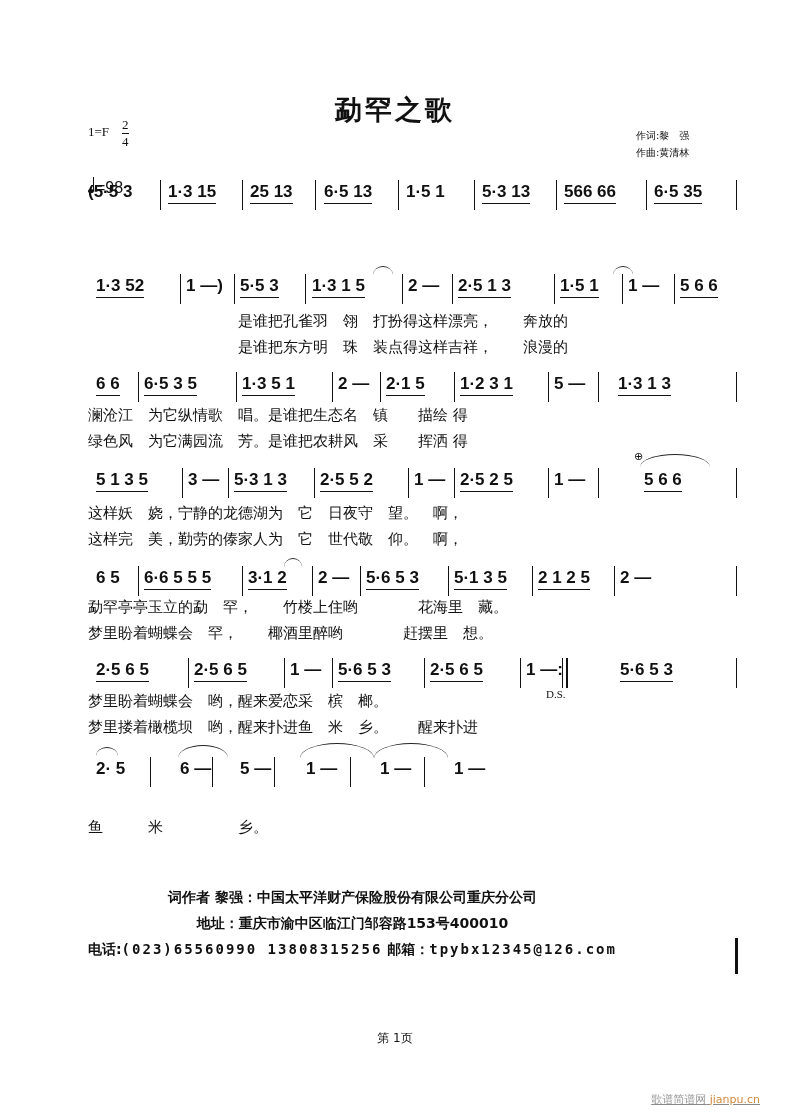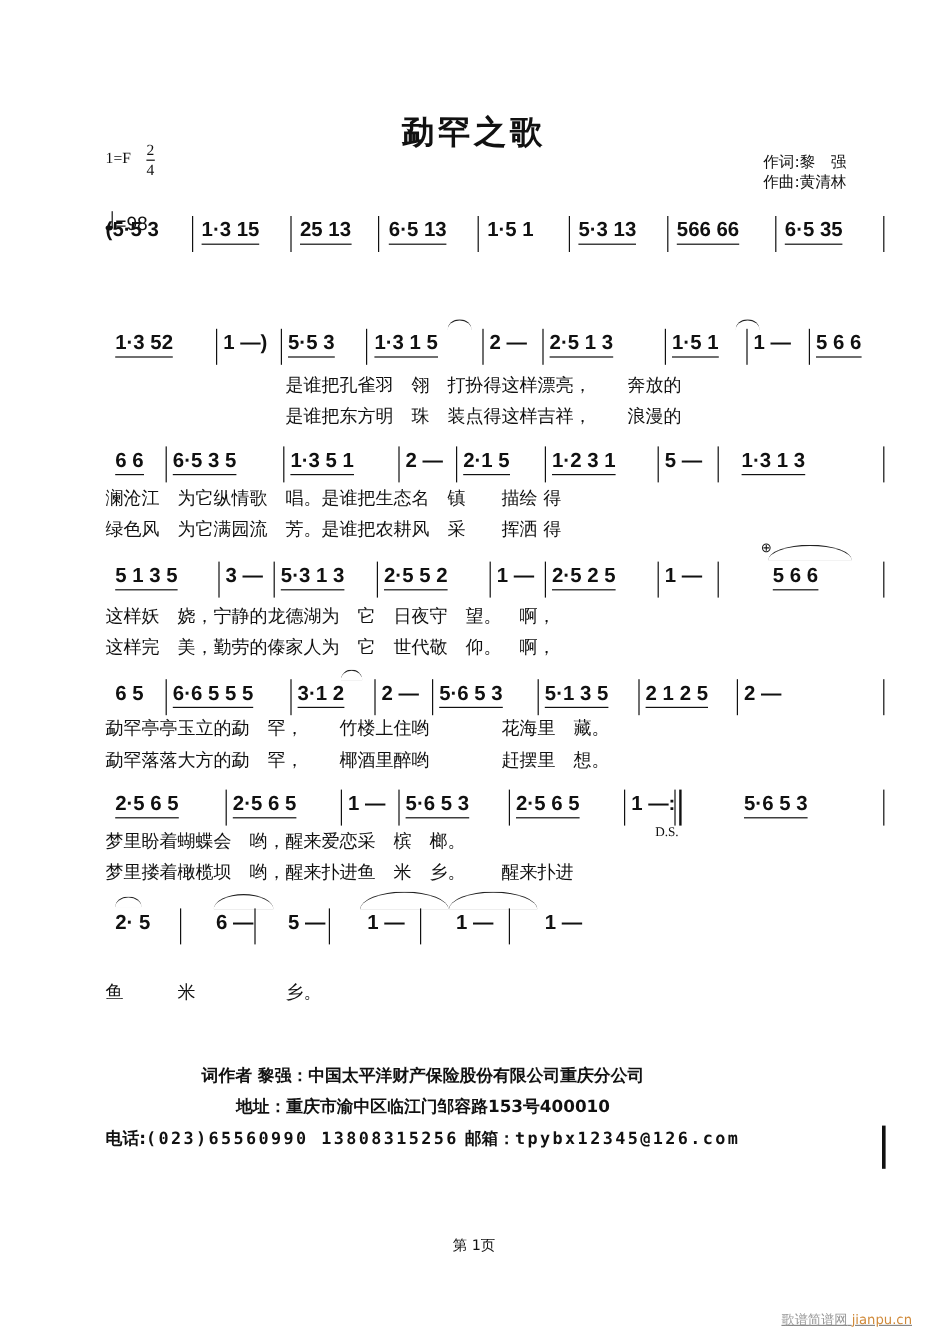--- a/index.html
+++ b/index.html
@@ -4,21 +4,21 @@
 <style>
   html,body{margin:0;padding:0;background:#fff;}
   body{width:790px;height:1119px;position:relative;overflow:hidden;color:#111;font-family:"DejaVu Sans","Liberation Sans",sans-serif;}
   .abs{position:absolute;}
   .title{left:0;width:790px;top:92px;text-align:center;font-family:"DejaVu Serif","Liberation Serif",serif;font-size:27px;font-weight:bold;letter-spacing:3px;}
   .key{left:88px;top:124px;font-family:"Liberation Serif",serif;font-size:13px;}
   .timesig{left:122px;top:117px;font-family:"Liberation Serif",serif;font-size:13px;text-align:center;line-height:16px;}
   .tempo{left:88px;top:160px;font-family:"Liberation Sans",sans-serif;font-size:16px;margin-top:19px;}
   .tempo .note{display:inline-block;width:6px;height:4px;border-radius:50%;background:#111;position:relative;margin-right:2px;}
   .tempo .note:after{content:"";position:absolute;right:0;bottom:2px;width:1px;height:14px;background:#111;}
-  .credits{left:636px;top:127px;font-size:13px;line-height:17px;text-align:center;}
+  .credits{left:636px;top:127px;font-size:10px;line-height:17px;text-align:center;}
   .staff{left:88px;width:652px;height:36px;}
   .bar{position:absolute;top:2px;width:1px;height:30px;background:#111;}
   .n{position:absolute;top:4px;font-family:"Liberation Sans","DejaVu Sans",sans-serif;font-weight:bold;font-size:17px;white-space:nowrap;}
   .u1{border-bottom:1.5px solid #111;padding-bottom:1px;}
   .lyr{left:88px;font-size:15px;letter-spacing:0px;white-space:pre;font-family:"DejaVu Sans",sans-serif;}
   .slur{position:absolute;border-top:1px solid #222;border-radius:50% 50% 0 0/100% 100% 0 0;height:8px;}
   .footer{left:88px;font-size:14px;font-weight:bold;line-height:26px;font-family:"DejaVu Sans",sans-serif;text-align:center;}
   .mono{font-family:"DejaVu Sans Mono","Liberation Mono",monospace;letter-spacing:2px;}
   .pagenum{left:0;width:790px;top:1030px;text-align:center;font-size:12px;}
   .wm{right:30px;top:1092px;font-size:11px;color:#888;text-decoration:underline;}
@@ -145,21 +145,21 @@
   <span class="n u1" style="left:278px;">5·6  5 3</span>
   <span class="bar" style="left:360px;"></span>
   <span class="n u1" style="left:366px;">5·1  3 5</span>
   <span class="bar" style="left:444px;"></span>
   <span class="n u1" style="left:450px;">2 1  2 5</span>
   <span class="bar" style="left:526px;"></span>
   <span class="n" style="left:532px;">2  —</span>
   <span class="bar" style="left:648px;"></span>
 </div>
 <div class="abs lyr" style="top:598px;text-align:right;">勐罕亭亭玉立的勐　罕，　　竹楼上住哟　　　　花海里　藏。</div>
-<div class="abs lyr" style="top:624px;">勐罕落落大方的勐　罕，　　椰酒里醉哟　　　　赶摆里　想。</div>
+<div class="abs lyr" style="top:624px;">梦里盼着蝴蝶会　罕，　　椰酒里醉哟　　　　赶摆里　想。</div>
 
 <div class="abs staff" style="top:656px;">
   <span class="n u1" style="left:8px;">2·5  6 5</span>
   <span class="bar" style="left:100px;"></span>
   <span class="n u1" style="left:106px;">2·5  6 5</span>
   <span class="bar" style="left:196px;"></span>
   <span class="n" style="left:202px;">1  —</span>
   <span class="bar" style="left:244px;"></span>
   <span class="n u1" style="left:250px;">5·6  5 3</span>
   <span class="bar" style="left:336px;"></span>

